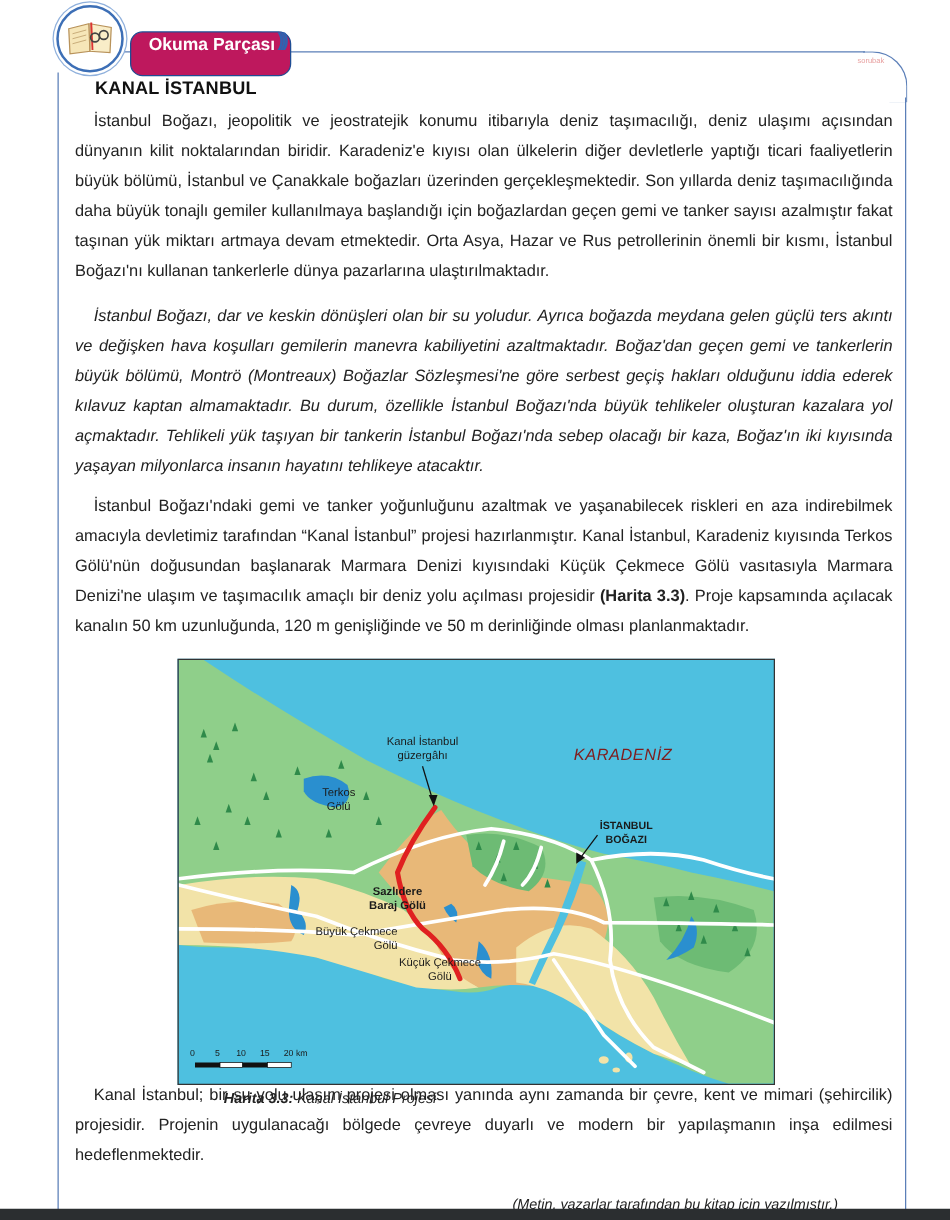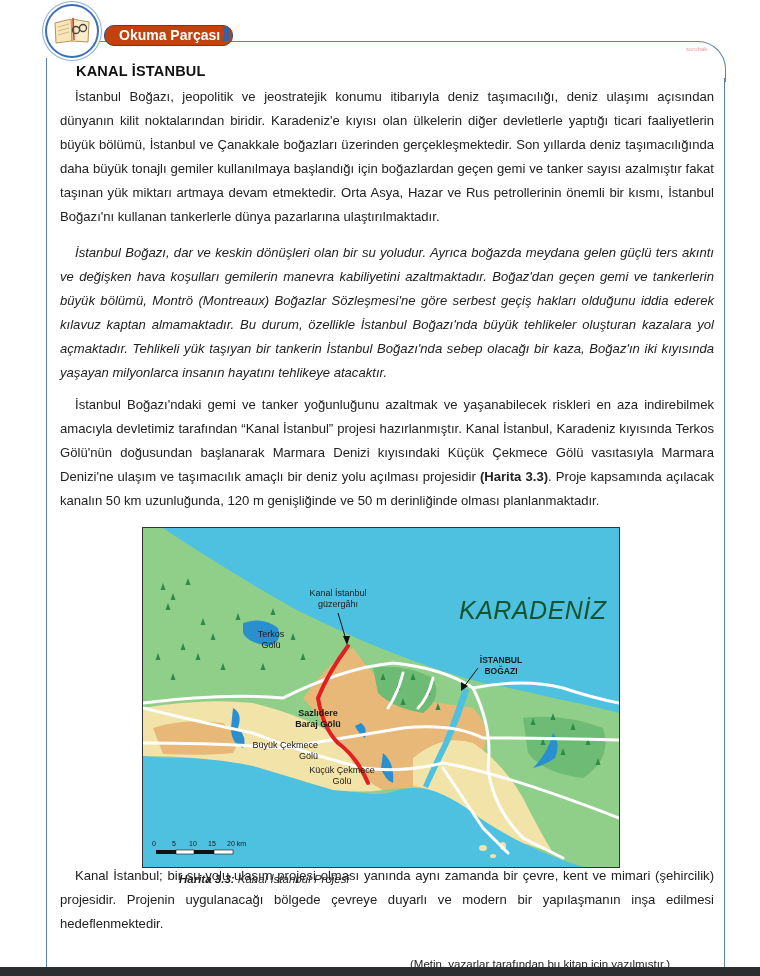--- a/index.html
+++ b/index.html
@@ -35,22 +35,22 @@
     position:absolute; left:686px; top:46px; font-size:6px; color:#e8a0a0;
   }
   
   .badge-circle {
     position:absolute; left:45px; top:4px; width:50px; height:50px;
     border-radius:50%; border:2px solid #3d6fb6; background:#fff;
     box-shadow:0 0 0 2px #fff, 0 0 0 3px #8fb0dc;
   }
   .badge-circle svg { position:absolute; left:5px; top:9px; }
   .title-pill {
-    position:absolute; left:104px; top:25px; height:19px; padding:0 12px 0 14px;
-    background:#c2410c; color:#fff; font-weight:bold; font-size:14px; line-height:19px;
+    position:absolute; left:104px; top:25px; height:19px; padding:0 12px 15px 14px;
+    background:#be185d; color:#fff; font-weight:bold; font-size:14px; line-height:19px;
     border-radius:10px; border:1.5px solid #1f4d94;
   }
   .title-waves {
     position:absolute; left:222px; top:24px; color:#2f63b0; font-weight:bold;
     font-size:15px; letter-spacing:-3px;
   }
   .doc-title {
     position:absolute; left:76px; top:63px; font-weight:bold; font-size:14.5px; color:#111;
     letter-spacing:0.2px;
   }
@@ -66,27 +66,27 @@
   .bold { font-weight:bold; }
   
   .map {
     position:absolute; left:142px; top:527px; width:476px; height:339px;
     border:1.5px solid #333;
     background:#4ec0e0;
     overflow:hidden;
   }
   .map svg { position:absolute; left:0; top:0; }
   .map-label { position:absolute; color:#1a1a1a; font-size:9px; text-align:center; line-height:11px; }
-  .sea-label { position:absolute; font-style:italic; font-size:25px; color:#14532d; letter-spacing:0.5px; }
+  .sea-label { position:absolute; font-style:italic; font-size:13px; color:#7f1d1d; letter-spacing:0.5px; }
   .caption {
     position:absolute; left:143px; top:873px; font-size:11.5px; font-style:italic; color:#222;margin-left:36px;
   }
   .caption b { font-weight:bold; }
   .source {
-    position:absolute; left:410px; top:958px; font-size:11.5px; color:#222;
+    position:absolute; left:410px; top:958px; font-size:11.5px; font-style:italic; color:#222;
     text-decoration:underline;
   }
   .bottom-bar {
     position:absolute; left:0; top:967px; width:760px; height:9px; background:#2b2e30;
   }
 </style>
 </head>
 <body>
 
 <div class="frame-top"></div>
@@ -218,21 +218,21 @@
     <div>Gölü</div>
   </div>
   <div class="map-label" style="left:145px; top:180px; width:60px;font-weight:bold;">
     <div>Sazlıdere</div>
     <div>Baraj Gölü</div>
   </div>
   <div class="map-label" style="left:95px; top:212px; width:80px;text-align:right;">
     <div>Büyük Çekmece</div>
     <div>Gölü</div>
   </div>
-  <div class="map-label" style="left:154px; top:237px; width:90px;">
+  <div class="map-label" style="left:164px; top:237px; width:90px;">
     <div>Küçük Çekmece</div>
     <div>Gölü</div>
   </div>
 
   <div class="map-label" style="left:9px; top:310px; font-size:7px;">0</div>
   <div class="map-label" style="left:29px; top:310px; font-size:7px;">5</div>
   <div class="map-label" style="left:46px; top:310px; font-size:7px;">10</div>
   <div class="map-label" style="left:65px; top:310px; font-size:7px;">15</div>
   <div class="map-label" style="left:84px; top:310px; font-size:7px; text-align:left; width:40px;">20 km</div>
 </div>

